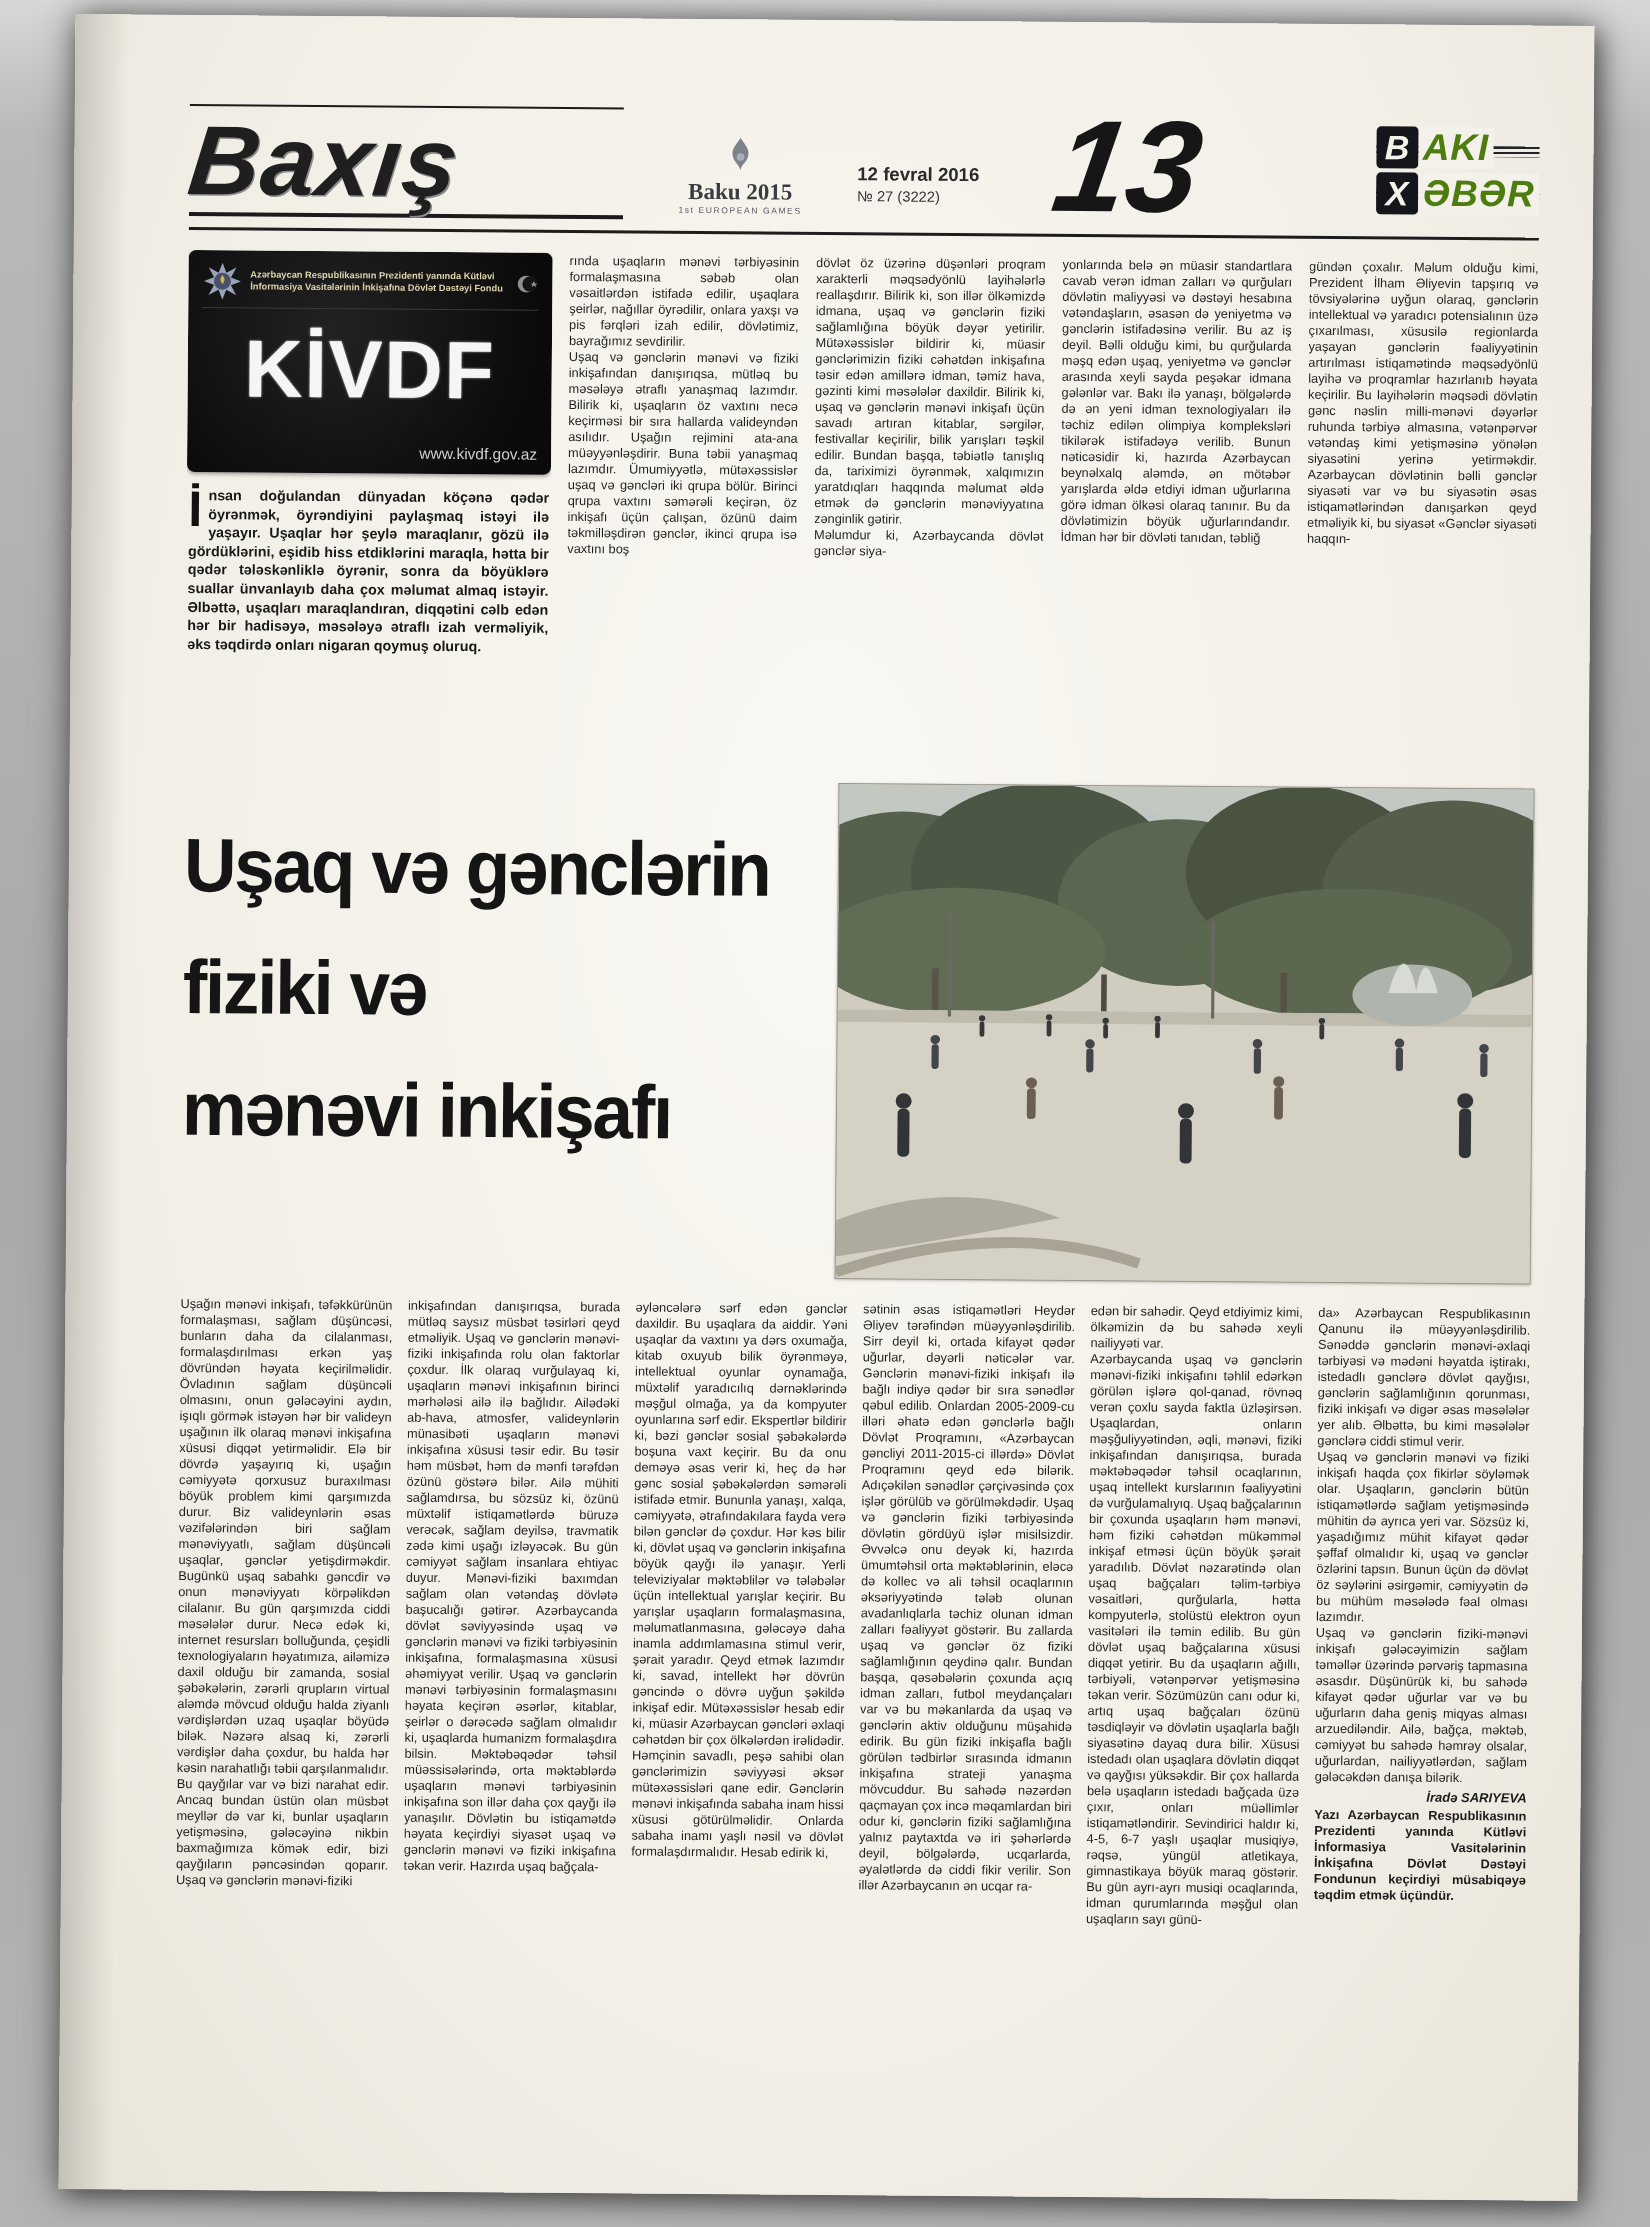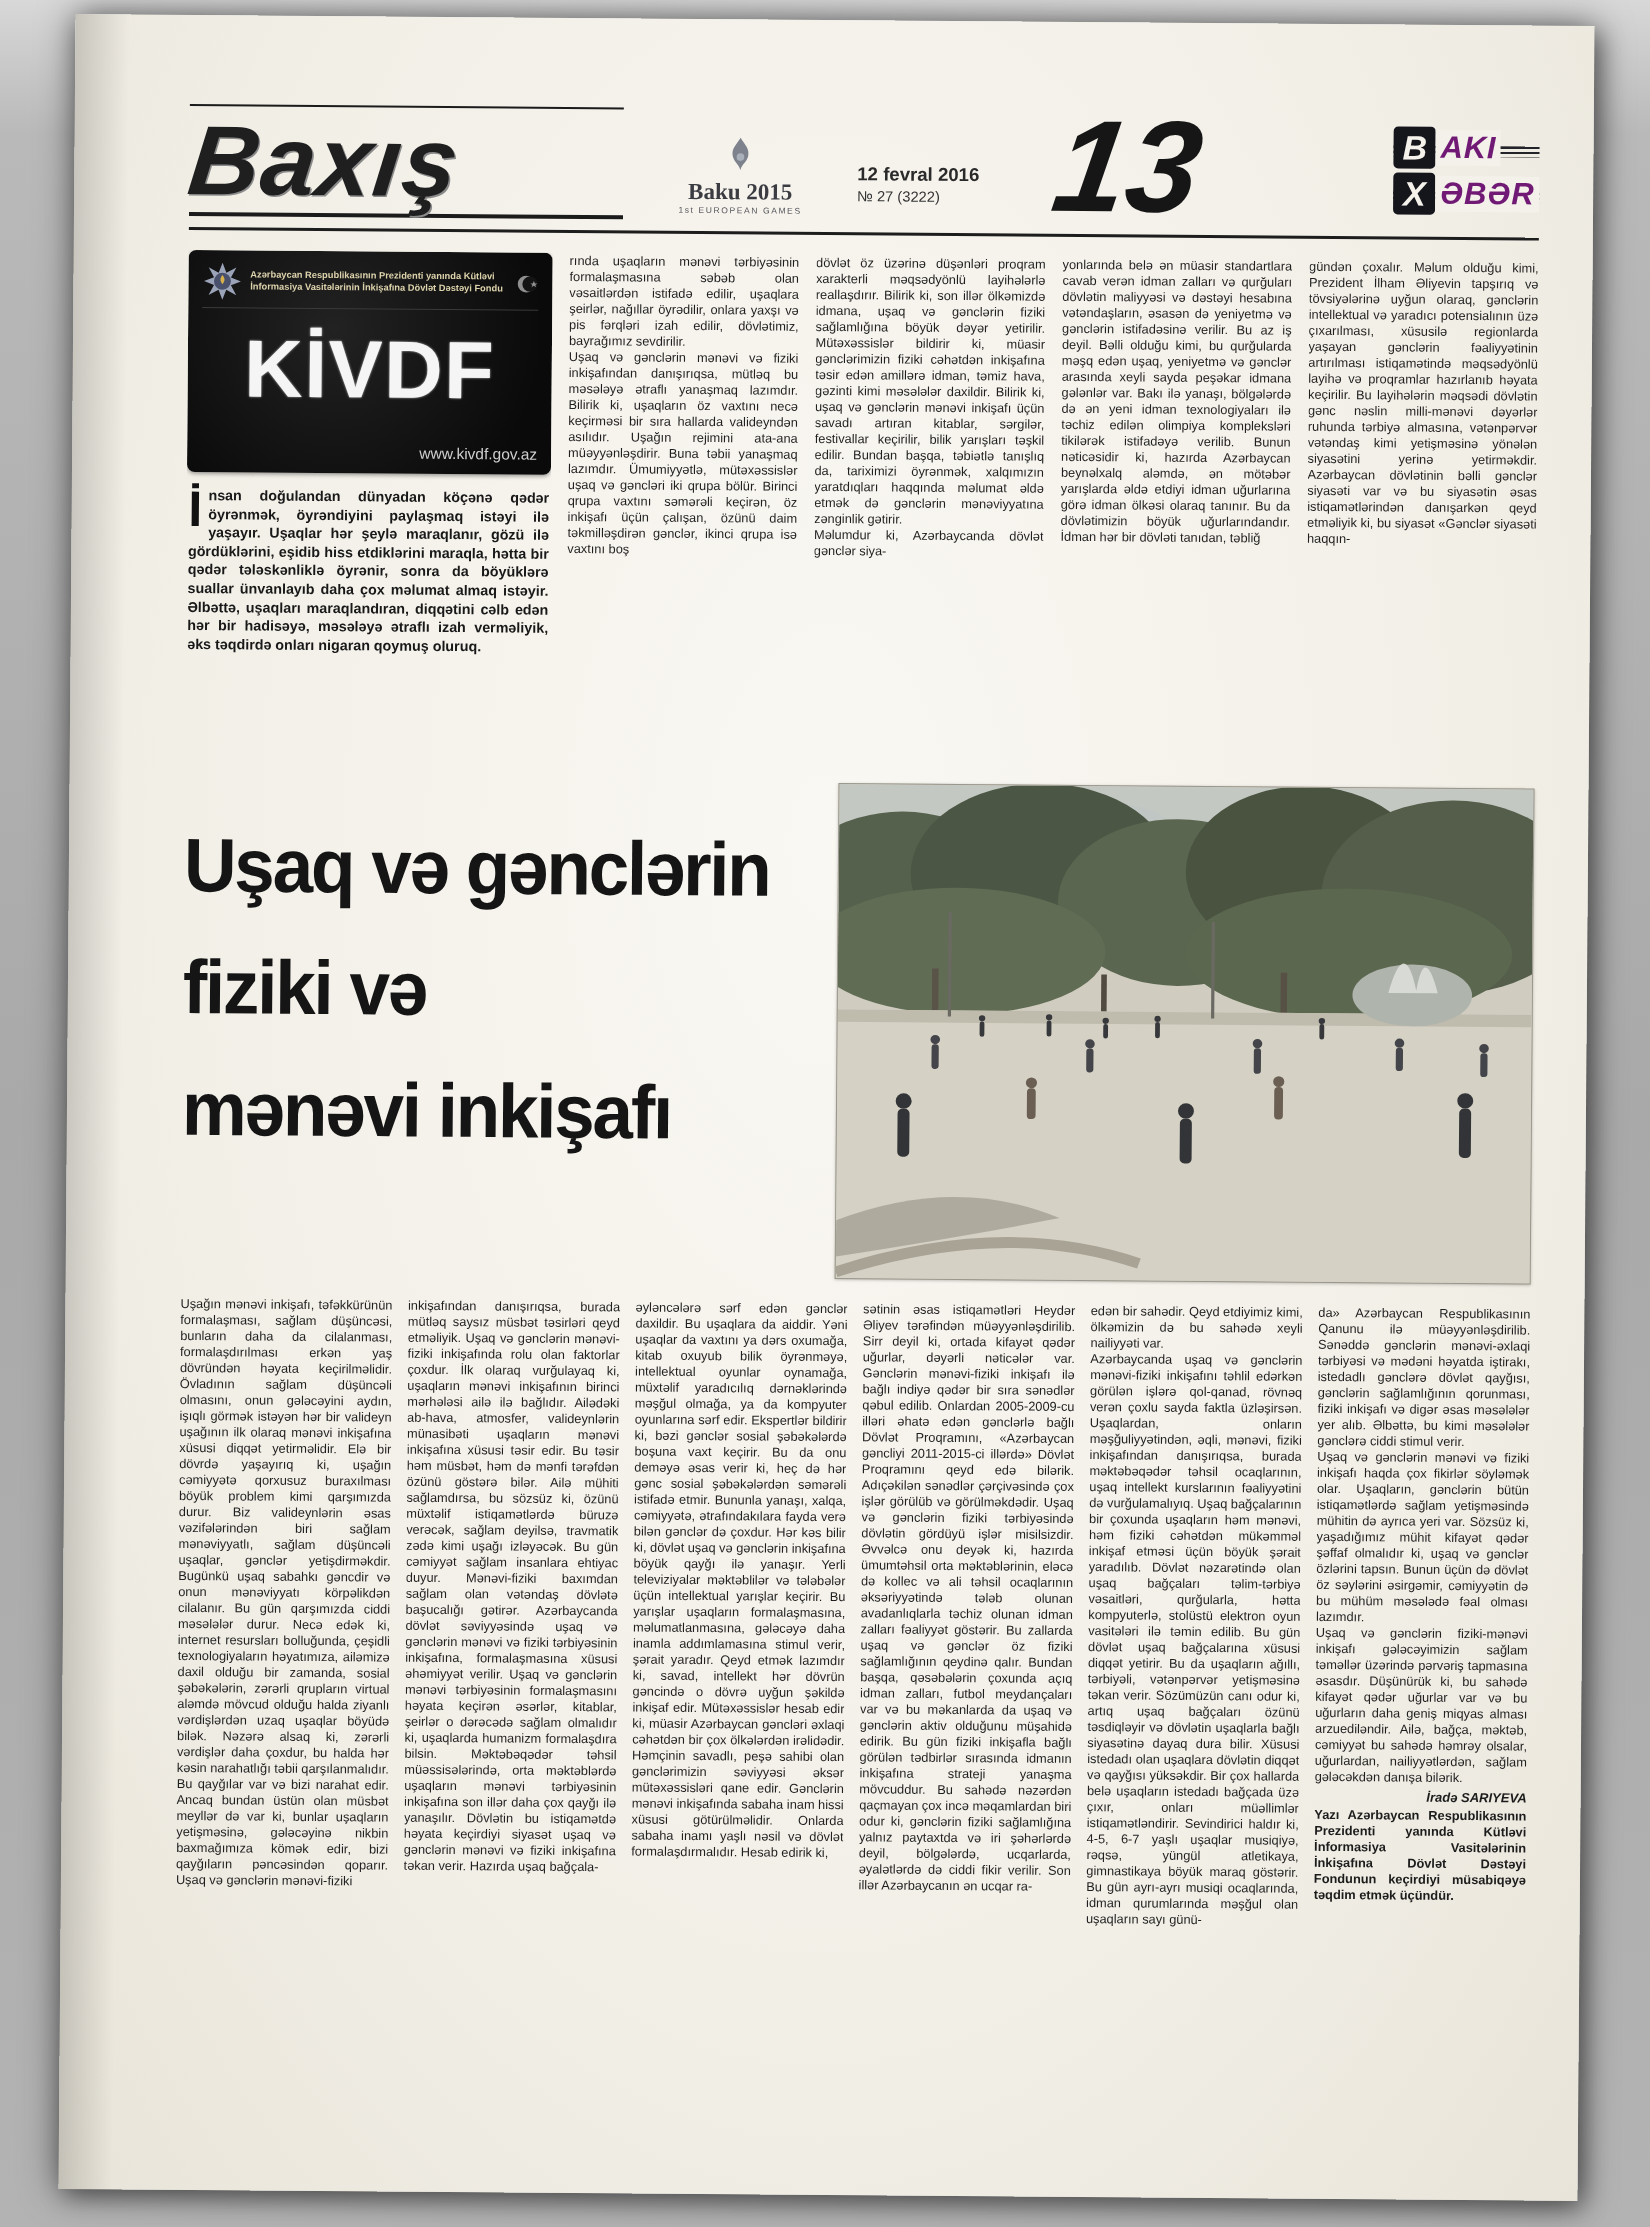--- a/index.html
+++ b/index.html
@@ -31,21 +31,21 @@
   .pageno{font-size:130px;font-weight:bold;font-style:italic;line-height:.8;
     color:#161616;transform:skewX(-8deg);padding:0 7.8px 4.7px 0;}
   .bx-logo{margin-left:auto;padding-bottom:7.8px;}
   .bx-row{position:relative;display:flex;align-items:center;margin:3.1px 0;height:43px;}
   .bx-row::before{content:"";position:absolute;left:0;right:0;top:46%;height:11px;
     background:repeating-linear-gradient(#23232a 0 2.3px,transparent 2.3px 5.4px);}
   .bx-box{position:relative;z-index:1;display:inline-block;width:42px;height:42px;
     background:#15151c;color:#f4f2ea;font-weight:bold;font-size:34px;line-height:42px;
     text-align:center;border-radius:4.7px;font-style:italic;}
   .bx-rest{position:relative;z-index:1;background:#f3f1ea;padding:0 4.7px;
-    font-size:31px;font-weight:bold;font-style:italic;color:#701a75;letter-spacing:0.8px;text-align:right;}
+    font-size:37px;font-weight:bold;font-style:italic;color:#4d7c0f;letter-spacing:0.8px;text-align:right;}
 
   
   .top-grid{display:grid;grid-template-columns:364px repeat(4,1fr);gap:17px;
     margin-top:20px;height:512px;}
   .body-text{font-size:12.8px;line-height:16px;text-align:justify;
     white-space:pre-line;color:#1f1f1f;overflow:hidden;}
   .col{overflow:hidden;}
 
   .kivdf-box{background:radial-gradient(circle at 40% 35%,#222,#0a0a0a 80%);
     border-radius:7.8px;height:222px;padding:11px 14px;box-sizing:border-box;

